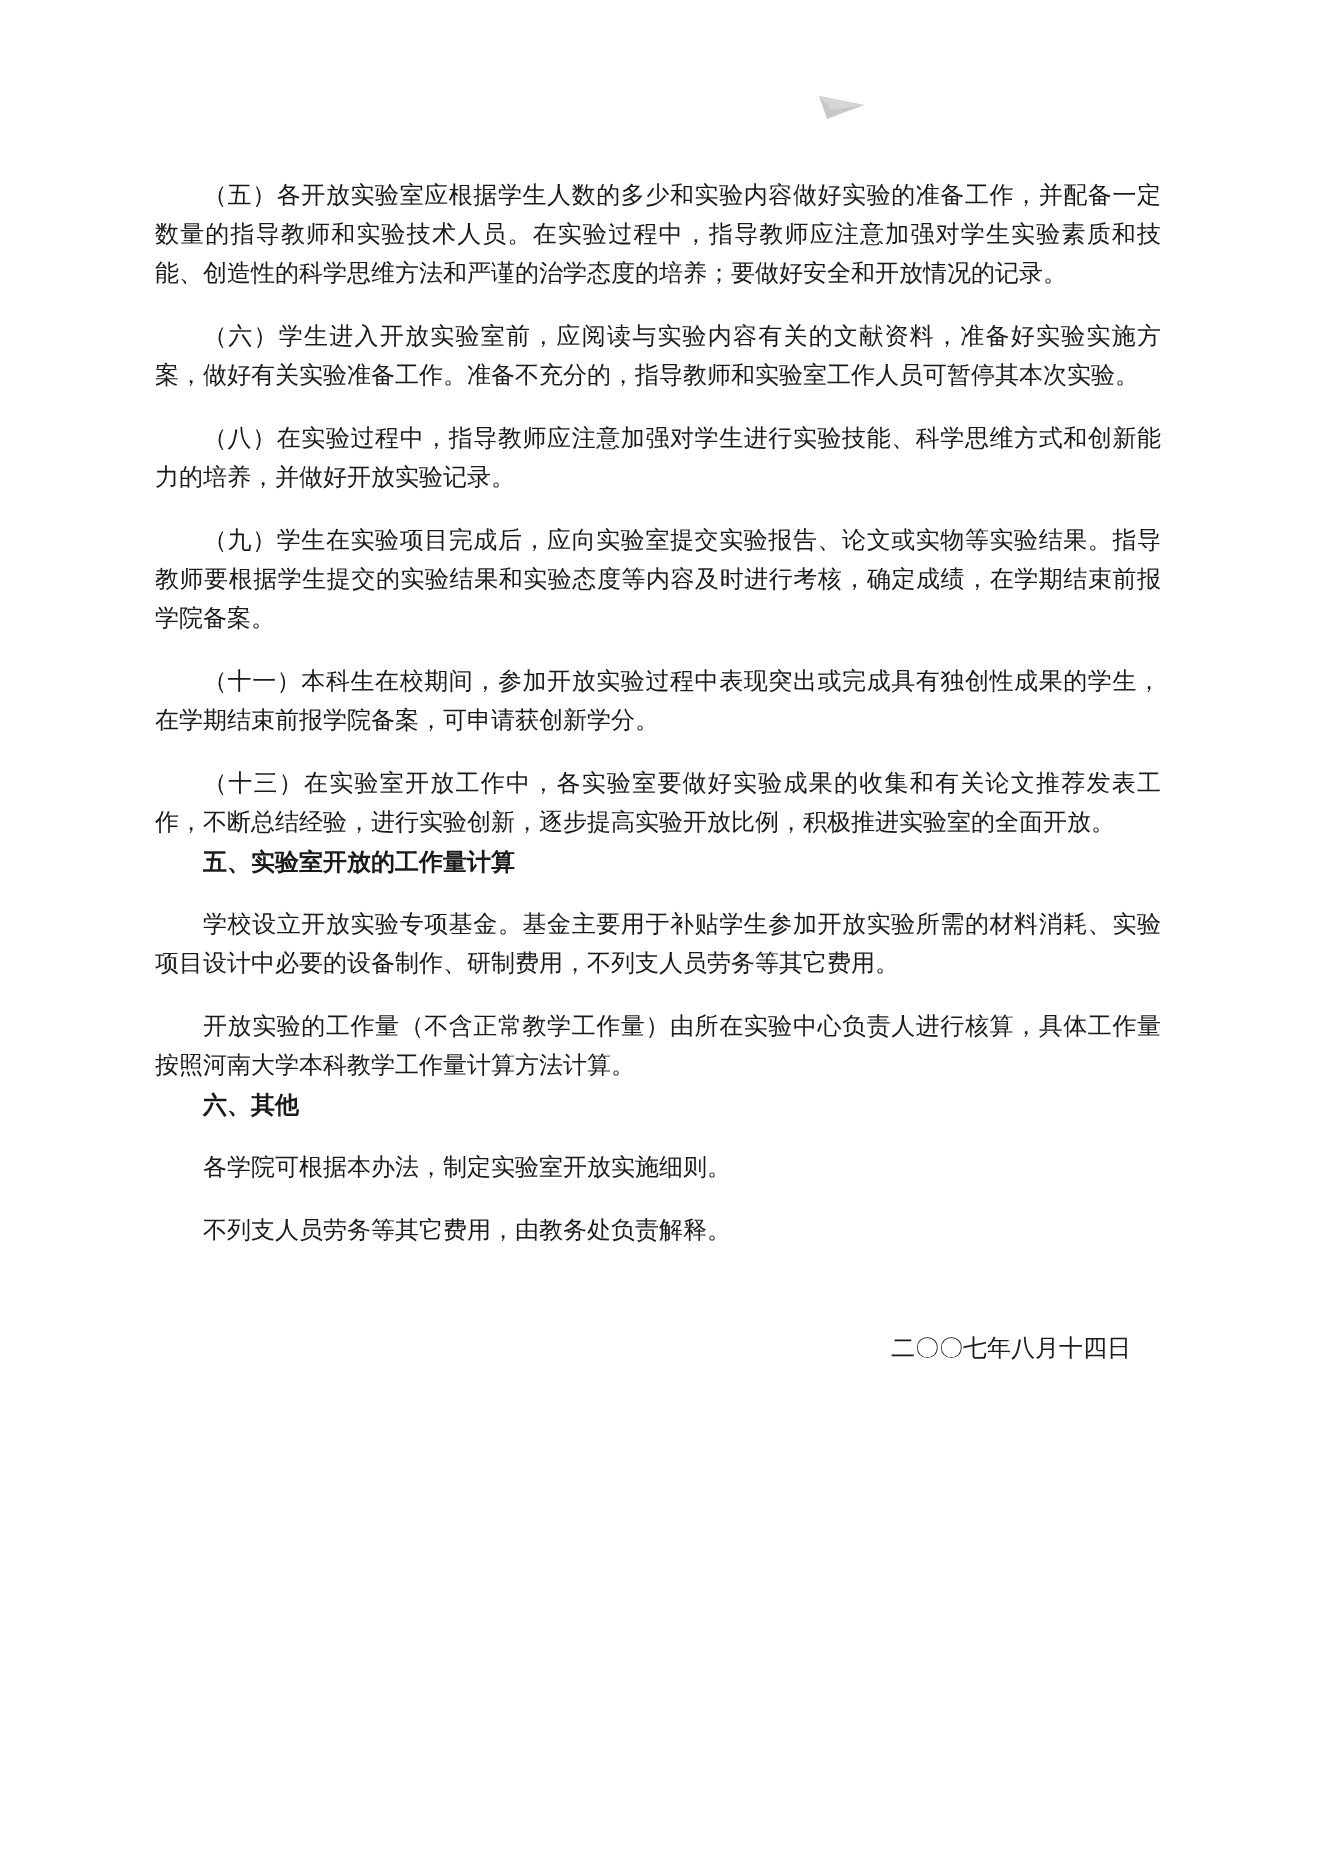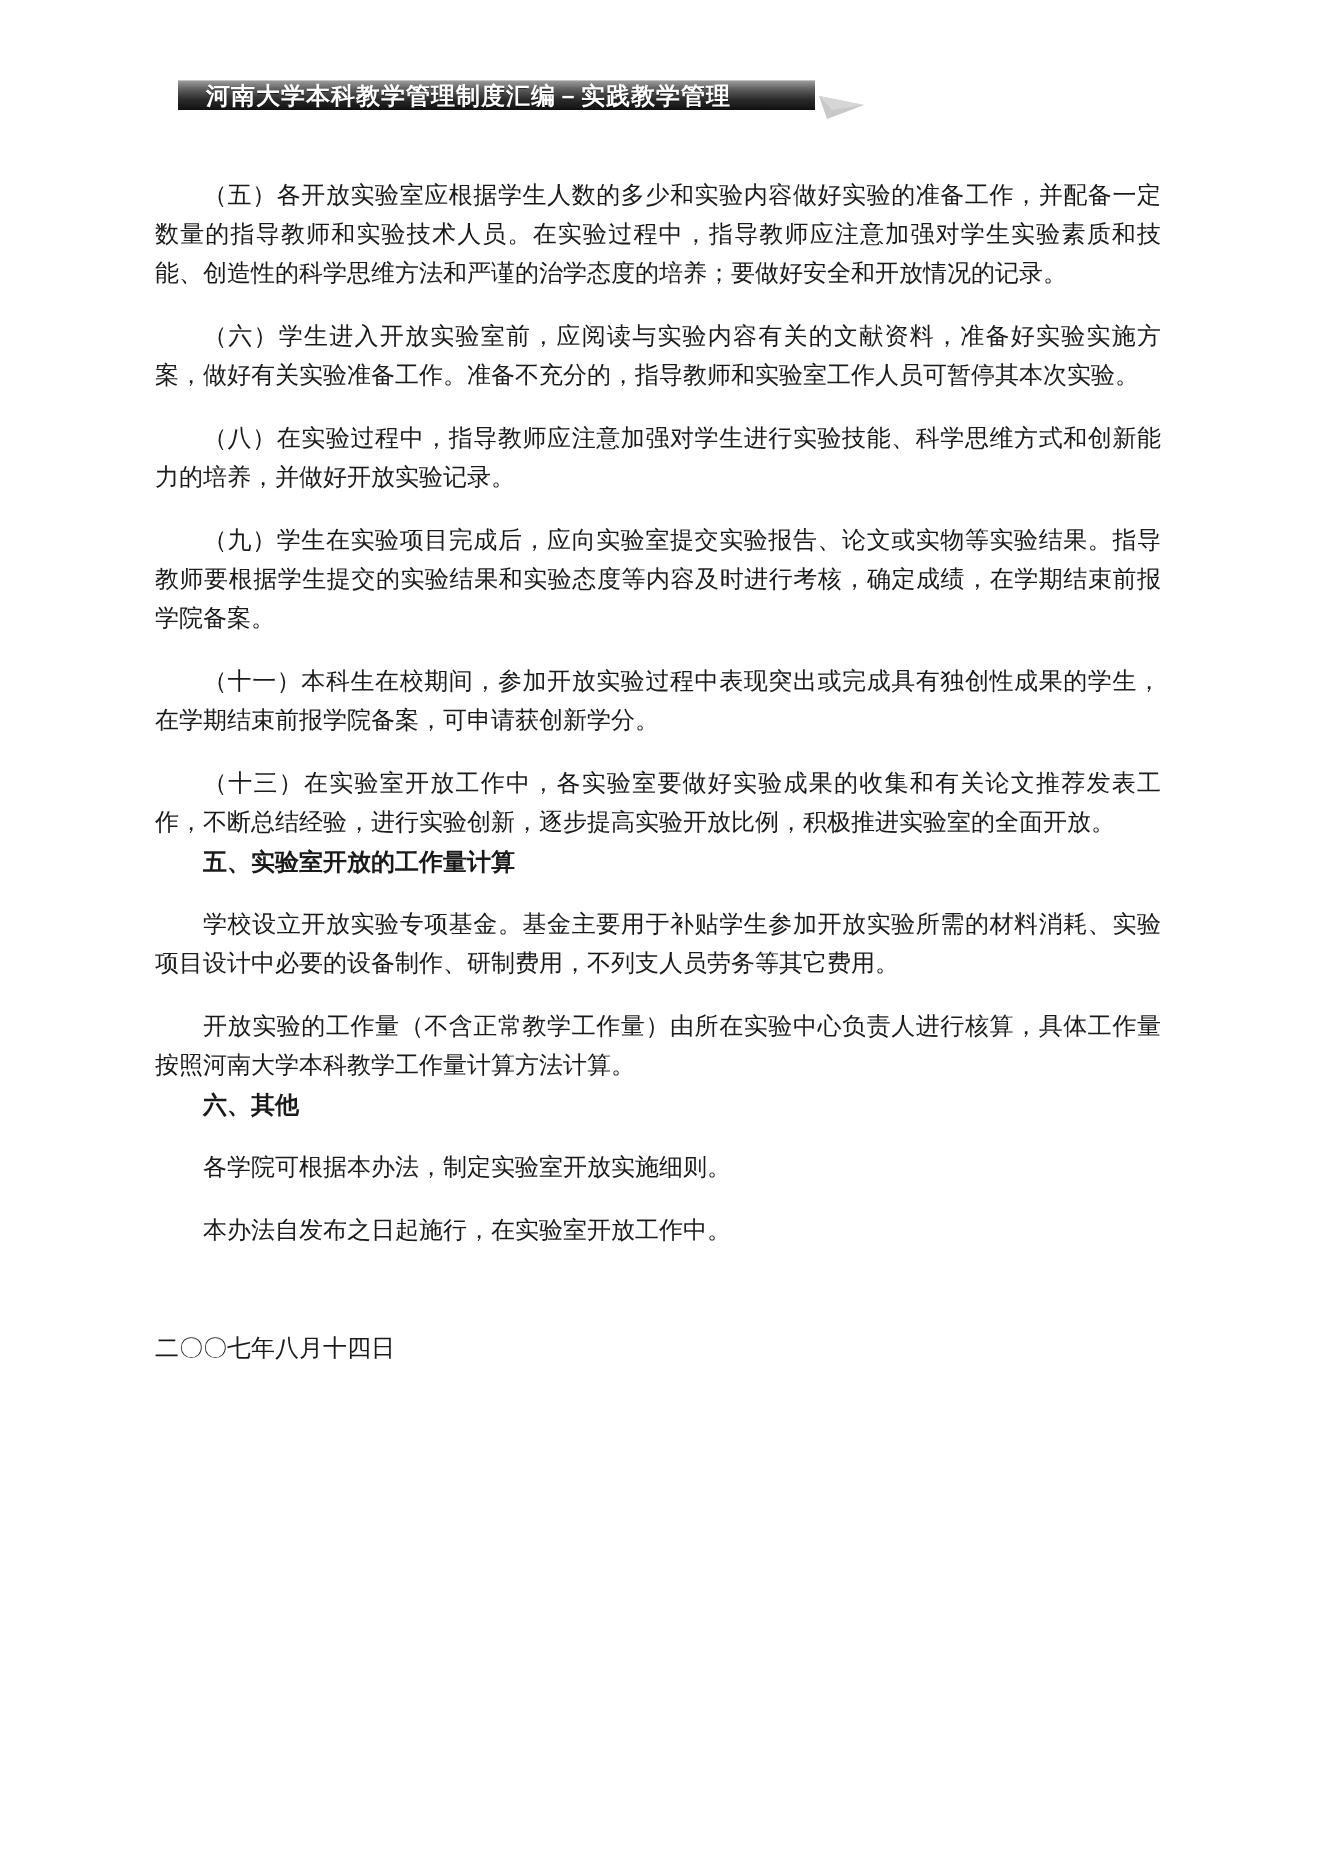--- a/index.html
+++ b/index.html
@@ -52,21 +52,21 @@
     margin-top: 24px;
   }
   .doc-body p.heading {
     text-indent: 2em;
     font-weight: bold;
     font-family: "Liberation Sans", "DejaVu Sans", sans-serif;
     font-size: 24px;
   }
   .date-line {
     margin-top: 79px;
-    text-align: left;
+    text-align: right;
     padding-right: 30px;
     font-size: 24px;
     line-height: 39px;
   }
   
   .footer-scroll {
     position: absolute;
     left: 150px; top: 1700px;
     width: 150px; height: 115px;
   }
@@ -74,42 +74,39 @@
     font-family: "Liberation Sans", "DejaVu Sans", sans-serif;
     font-size: 24px;
     fill: #777777;
   }
 </style>
 </head>
 <body>
 
 <div class="page">
 
-  <div class="header-bar">
-    <span class="header-title">河南大学本科教学管理制度汇编－实践教学管理</span>
-  </div>
   <div class="header-arrow">
     <svg width="48" height="28" viewBox="0 0 48 28">
       <polygon points="1,4 46,13 9,27" fill="#c8c8c8"></polygon>
       <polygon points="1,4 46,13 14,18" fill="#d6d6d6"></polygon>
     </svg>
   </div>
 
   <div class="doc-body">
     <div id="body-text">
         <p class="para">（五）各开放实验室应根据学生人数的多少和实验内容做好实验的准备工作，并配备一定数量的指导教师和实验技术人员。在实验过程中，指导教师应注意加强对学生实验素质和技能、创造性的科学思维方法和严谨的治学态度的培养；要做好安全和开放情况的记录。</p>
         <p class="para">（六）学生进入开放实验室前，应阅读与实验内容有关的文献资料，准备好实验实施方案，做好有关实验准备工作。准备不充分的，指导教师和实验室工作人员可暂停其本次实验。</p>
         <p class="para">（八）在实验过程中，指导教师应注意加强对学生进行实验技能、科学思维方式和创新能力的培养，并做好开放实验记录。</p>
         <p class="para">（九）学生在实验项目完成后，应向实验室提交实验报告、论文或实物等实验结果。指导教师要根据学生提交的实验结果和实验态度等内容及时进行考核，确定成绩，在学期结束前报学院备案。</p>
         <p class="para">（十一）本科生在校期间，参加开放实验过程中表现突出或完成具有独创性成果的学生，在学期结束前报学院备案，可申请获创新学分。</p>
         <p class="para">（十三）在实验室开放工作中，各实验室要做好实验成果的收集和有关论文推荐发表工作，不断总结经验，进行实验创新，逐步提高实验开放比例，积极推进实验室的全面开放。</p>
         <p class="heading">五、实验室开放的工作量计算</p>
         <p class="para">学校设立开放实验专项基金。基金主要用于补贴学生参加开放实验所需的材料消耗、实验项目设计中必要的设备制作、研制费用，不列支人员劳务等其它费用。</p>
         <p class="para">开放实验的工作量（不含正常教学工作量）由所在实验中心负责人进行核算，具体工作量按照河南大学本科教学工作量计算方法计算。</p>
         <p class="heading">六、其他</p>
         <p class="para">各学院可根据本办法，制定实验室开放实施细则。</p>
-        <p class="para">本办法自发布之日起施行，在实验室开放工作中。</p>
+        <p class="para">不列支人员劳务等其它费用，由教务处负责解释。</p>
       </div>
     <div class="date-line">二〇〇七年八月十四日</div>
   </div>
 
 
 </div>
 
 </body></html>

